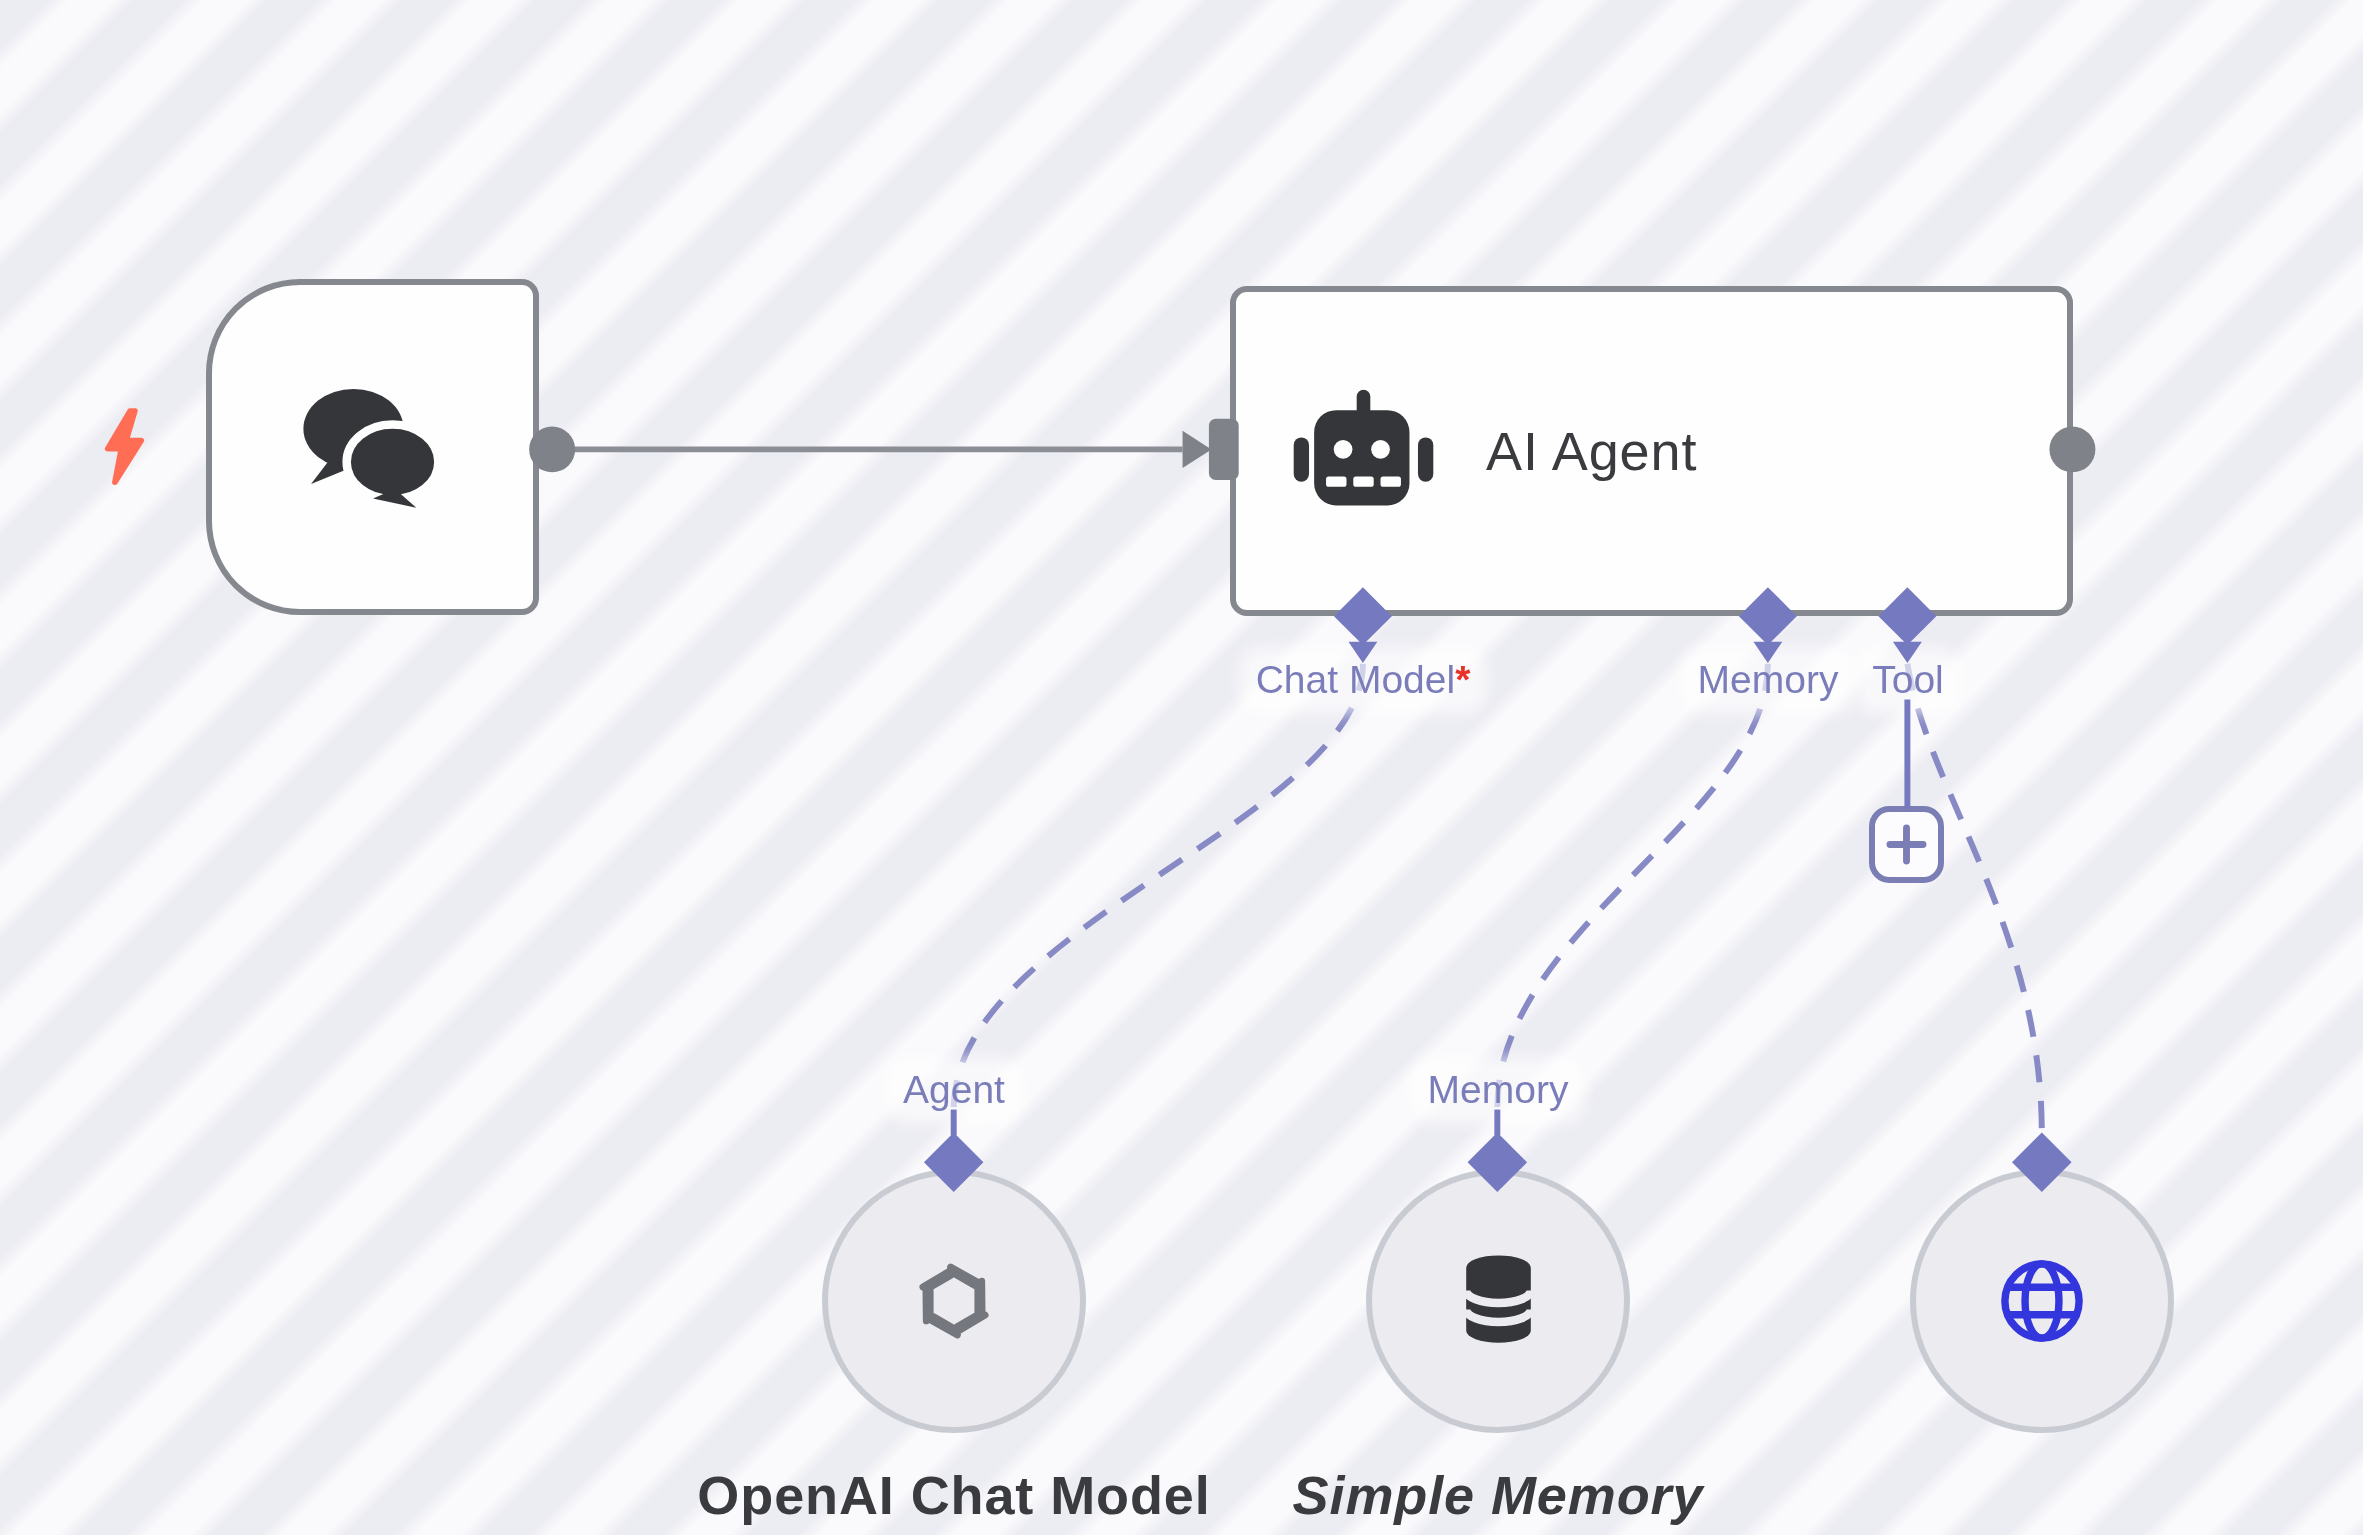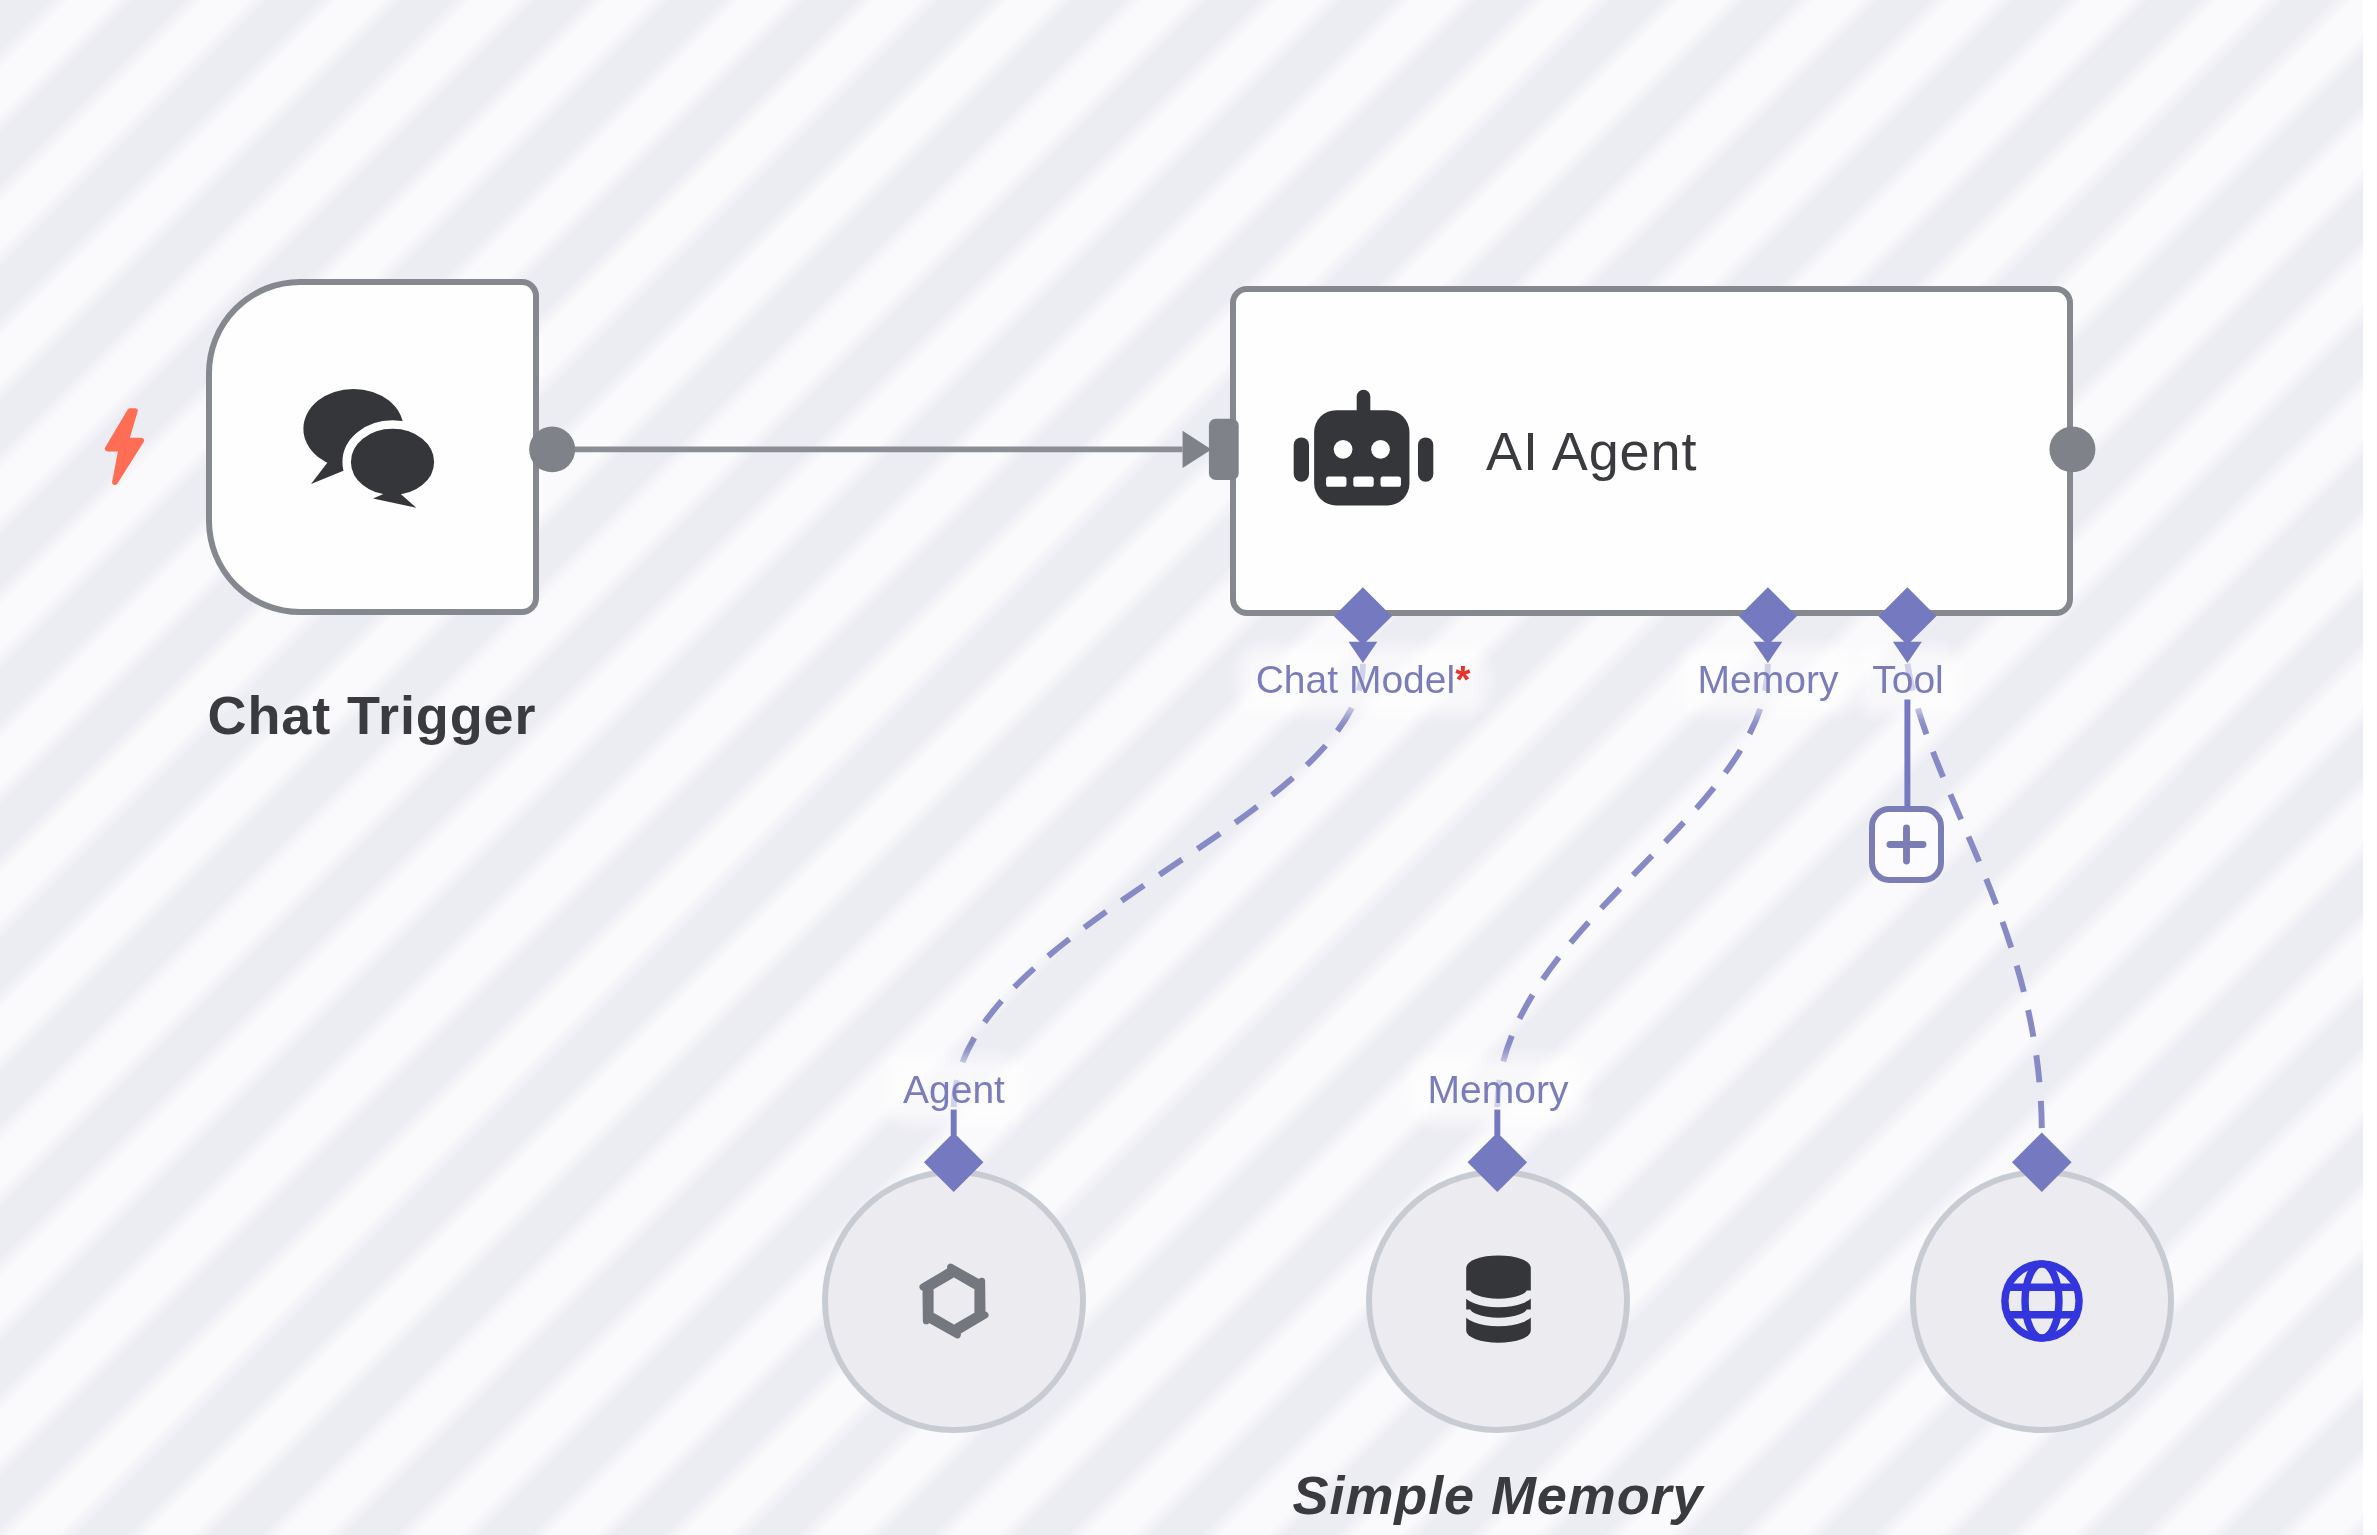--- a/index.html
+++ b/index.html
@@ -153,31 +153,31 @@
       </g>
     </svg>
   </div>
 
   <div id="add-tool-button">
     <svg width="51" height="51" viewBox="0 0 74 74">
       <path d="M37,13 V61 M13,37 H61" stroke="#7b7eb5" stroke-width="10" stroke-linecap="round"></path>
     </svg>
   </div>
 
-  <div class="center-label node-label" style="left:372px;top:684px;">Chat Trigger</div>
 
   <div class="center-label port-label" style="left:1363px;top:657px;">
     <span>Chat Model</span><span class="required-marker">*</span>
   </div>
   <div class="center-label port-label" style="left:1768px;top:657px;">Memory</div>
   <div class="center-label port-label" style="left:1908px;top:657px;text-align:right;">Tool</div>
 
   <div class="center-label port-label" style="left:954px;top:1067px;">Agent</div>
   <div class="center-label port-label" style="left:1498px;top:1067px;">Memory</div>
 
+  <div class="center-label node-label" style="left:954px;top:1464px;">OpenAI Chat Model</div>
   <div class="center-label node-label" style="left:1498px;top:1464px;font-style:italic;">Simple Memory</div>
 
   <svg id="ports" class="layer" viewBox="0 0 2794 1805" width="2377" height="1536">
 
     <circle cx="649" cy="528" r="27" fill="var(--port-gray)"></circle>
 
     <polygon points="1390,506 1390,550 1424,528" fill="var(--port-gray)"></polygon>
     <rect x="1421" y="492" width="35" height="72" rx="8" fill="var(--port-gray)"></rect>
 
     <circle cx="2436" cy="528" r="27" fill="var(--port-gray)"></circle>

